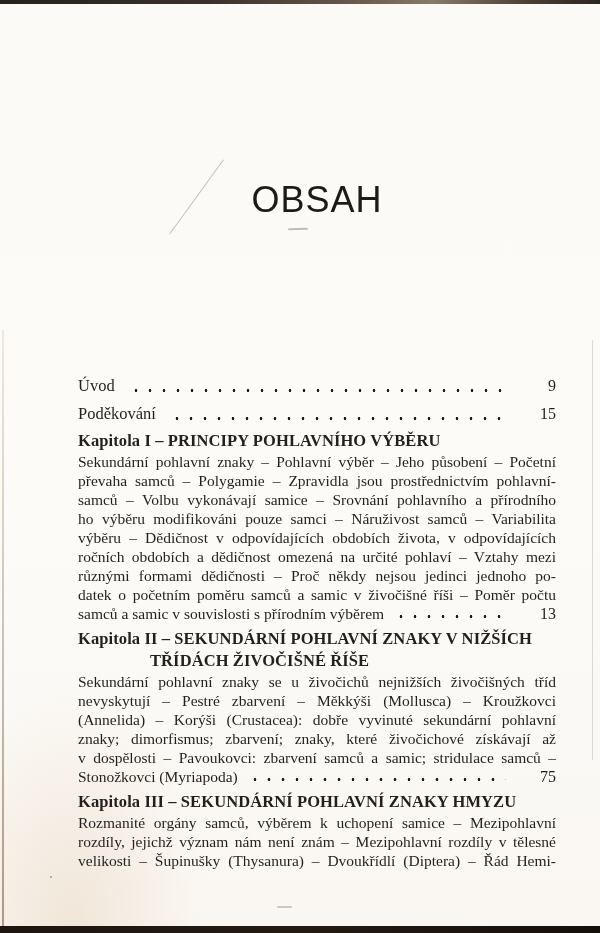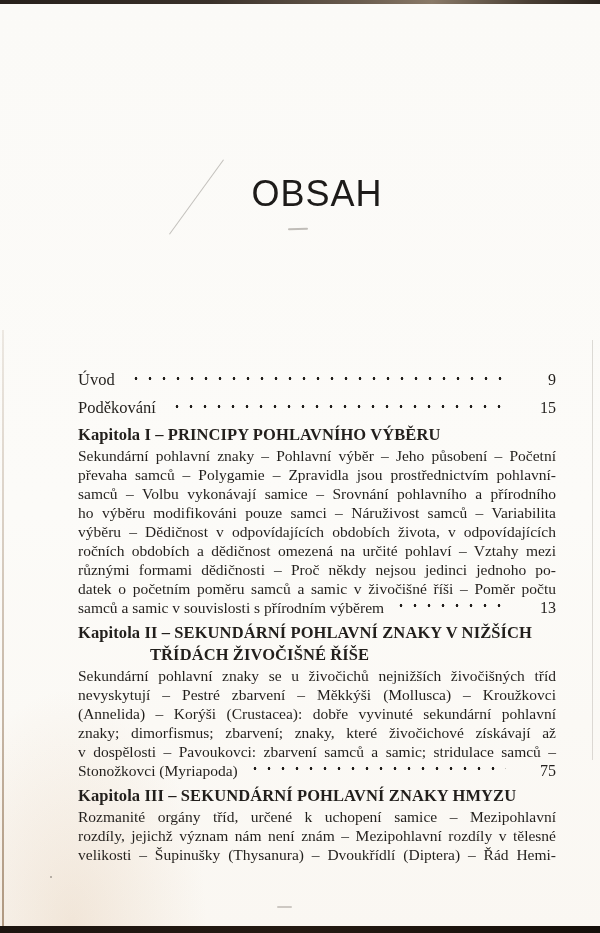--- a/index.html
+++ b/index.html
@@ -40,29 +40,29 @@
     transform:rotate(-2deg);background:rgba(105,98,90,0.4);border-radius:1px;
   }
   .smudge-dash2{
     position:absolute;left:277px;top:906px;width:15px;height:2px;
     background:rgba(120,113,105,0.35);border-radius:1px;
   }
   .speck{
     position:absolute;left:50px;top:876px;width:2px;height:2px;
     background:rgba(40,35,30,0.4);border-radius:50%;
   }
-  .content{padding:6px 44px 0 78px;}
+  .content{padding:12px 44px 0 78px;}
   .title{
     margin:0;padding-top:168px;
     font-family:"Liberation Sans",sans-serif;
     font-weight:400;font-size:36px;line-height:40px;
     letter-spacing:1px;text-align:center;color:#1d1b19;
   }
   .front{margin-top:155px;}
-  .toc-row{display:flex;align-items:center;font-family:Liberation Serif, serif;}
+  .toc-row{display:flex;align-items:flex-end;font-family:Liberation Serif, serif;}
   .front-row{font-size:16.5px;line-height:22px;}
   .front-row + .front-row{margin-top:6px;}
   .leader{
     flex:1;height:5px;margin:0 4px 4px 12px;
     background-image:radial-gradient(circle,var(--ink,#221f1c) 1.2px,rgba(0,0,0,0) 1.6px);
     background-size:14px 5px;background-repeat:repeat-x;background-position:2px center;
   }
   .pg{width:46px;text-align:right;font-size:16px;}
   .chapter{margin-top:5px;}
   .chapter:first-child{}
@@ -166,21 +166,21 @@
         </section>
 
         <section class="chapter">
           <div class="ch-head">
 
               <div class="hline">Kapitola III – SEKUNDÁRNÍ POHLAVNÍ ZNAKY HMYZU</div>
 
           </div>
           <div class="ch-desc">
 
-              <div class="jline">Rozmanité orgány tříd, určené k uchopení samice – Mezipohlavní</div>
+              <div class="jline">Rozmanité orgány samců, výběrem k uchopení samice – Mezipohlavní</div>
 
               <div class="jline">rozdíly, jejichž význam nám není znám – Mezipohlavní rozdíly v tělesné</div>
 
               <div class="jline">velikosti – Šupinušky (Thysanura) – Dvoukřídlí (Diptera) – Řád Hemi-</div>
 
           </div>
         </section>
 
     </div>
   </div>

